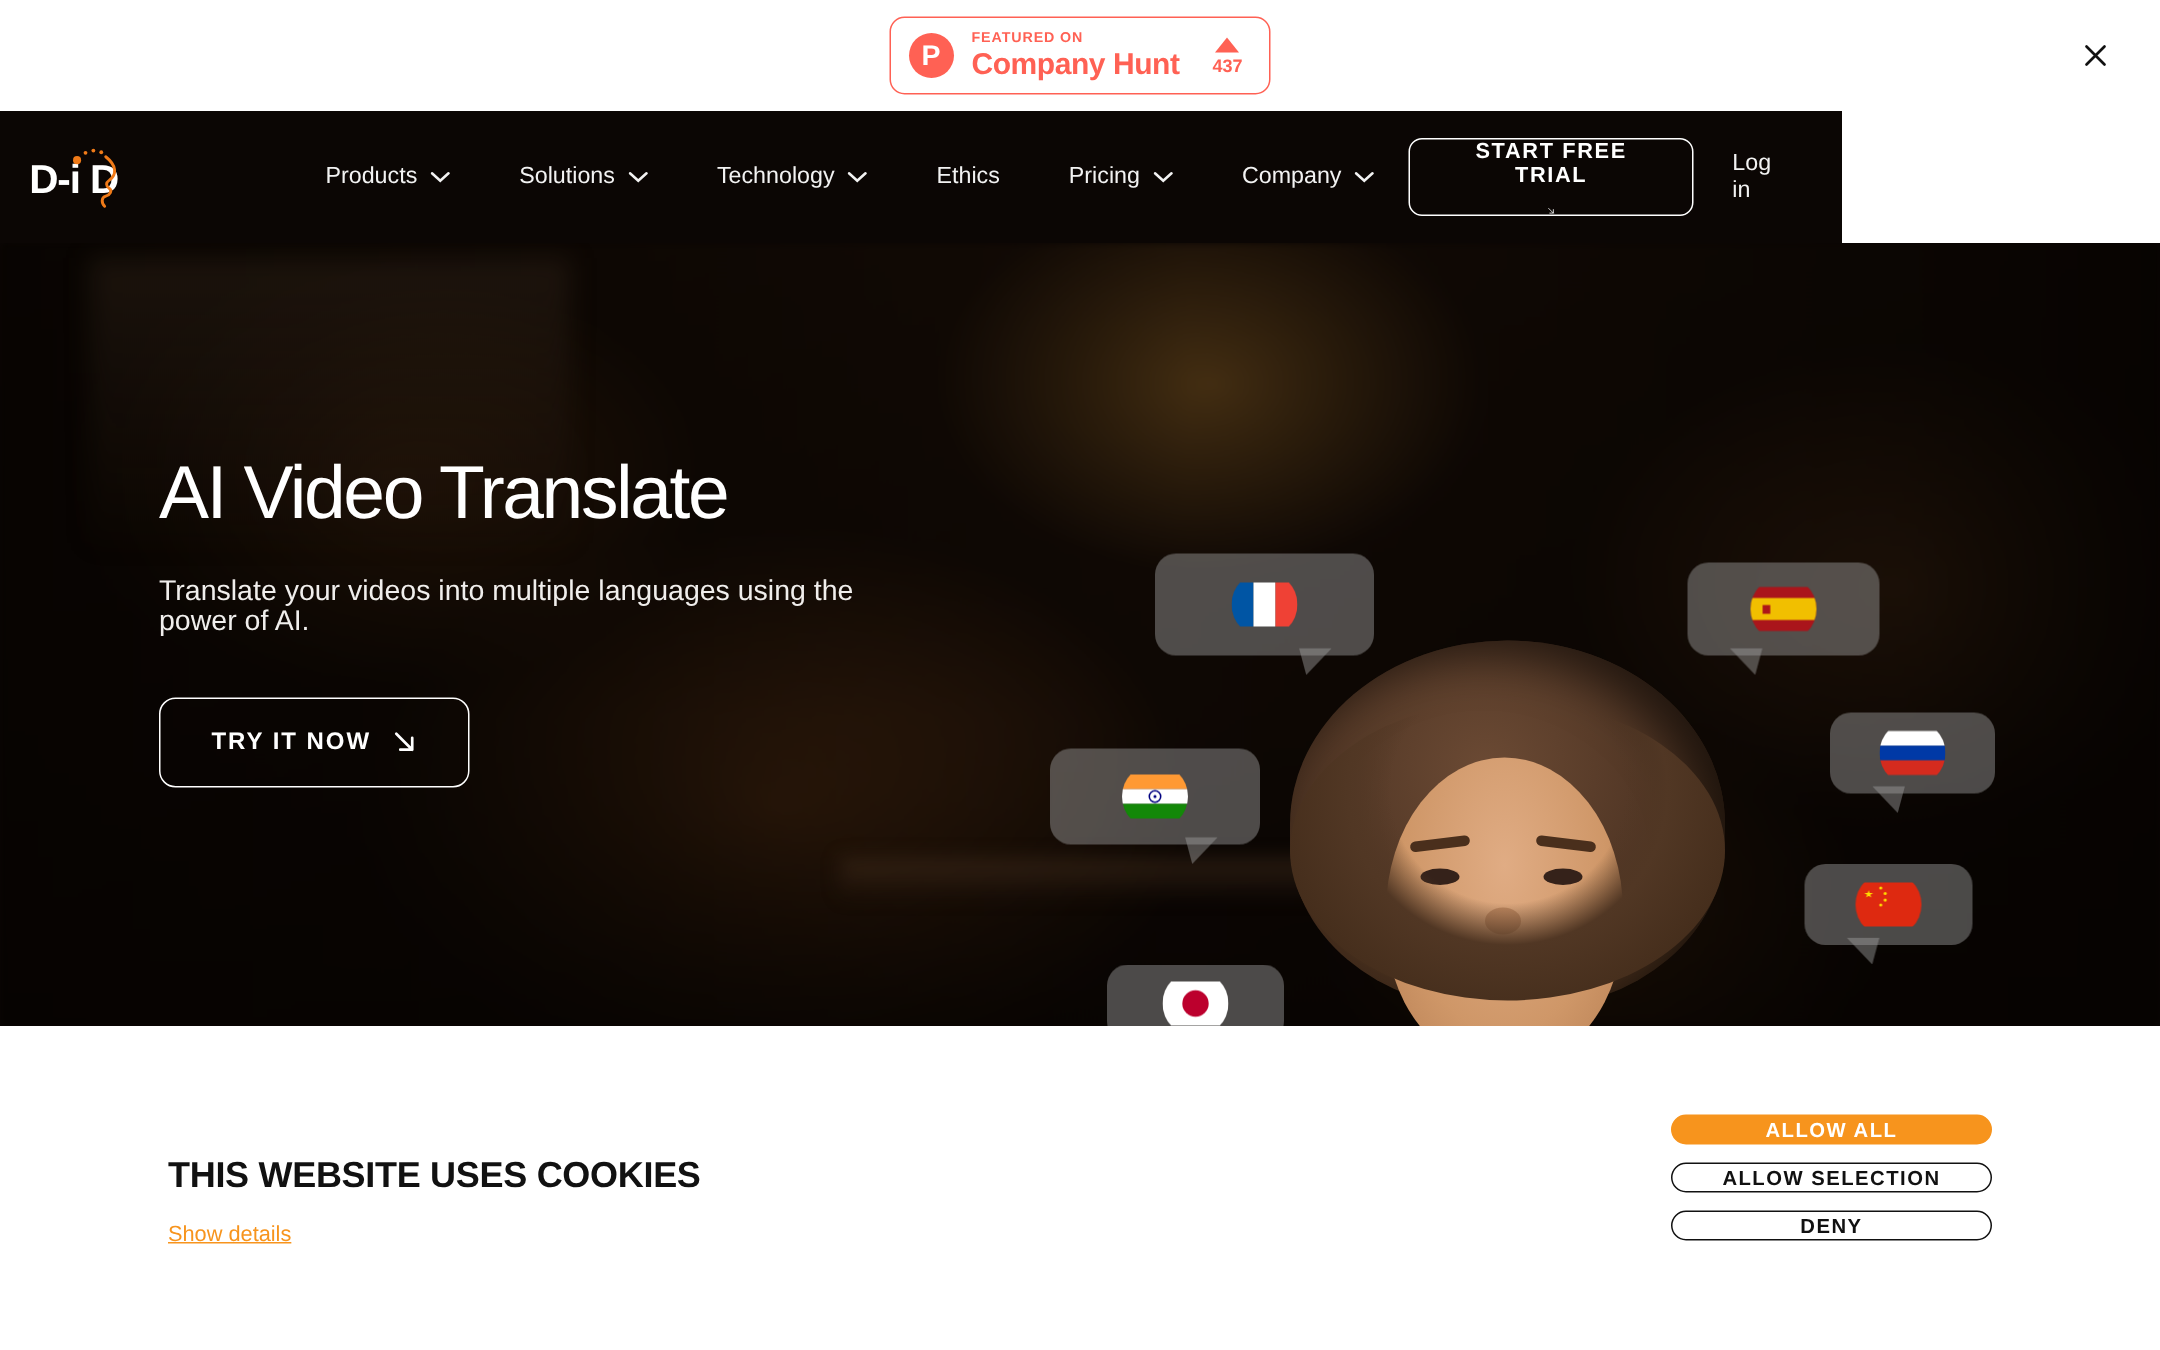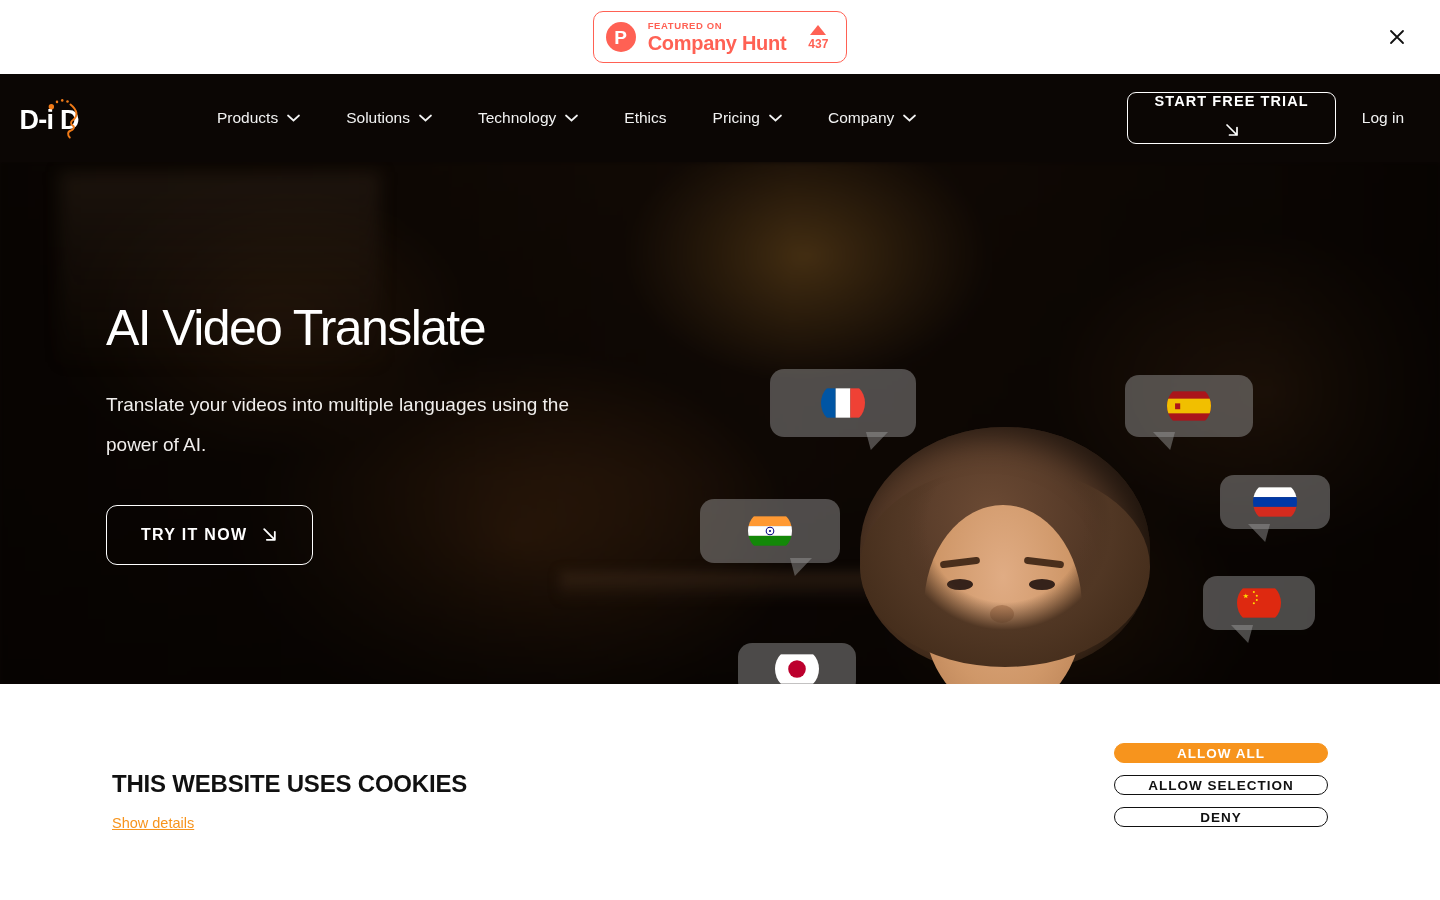--- a/index.html
+++ b/index.html
@@ -59,21 +59,21 @@
   .ph-close{
     position:absolute; right:30px; top:50%; transform:translateY(-50%);
     width:26px;height:26px;
     display:flex;align-items:center;justify-content:center;
     cursor:pointer;
   }
 
   
   .nav{
     position:relative;
-    width:1440px; height:88px;
+    width:1228px; height:88px;
     background:#0B0604;
     display:flex; align-items:center;
     padding:0 26px 0 18px;
     z-index:40;
   }
   .logo{ width:66px; height:60px; flex:none; display:block; }
   .nav-links{
     display:flex; align-items:center;
     gap:0;
     margin-left:110px;
@@ -192,21 +192,21 @@
   .bubble .tail.left{ left:28px; clip-path:polygon(0 0,100% 0,78% 100%); }
   .flag{ width:44px; height:44px; border-radius:50%; overflow:hidden; display:block; }
 
   
   .hero-copy{ position:absolute; left:106px; top:140px; z-index:6; }
   .hero-h1{
     color:#ffffff; font-size:50px; font-weight:normal;
     letter-spacing:-1.6px; line-height:1.05;
   }
   .hero-sub{
-    color:#F0EEEC; font-size:19px; line-height:40px;
+    color:#F0EEEC; font-size:19px; line-height:20px;
     margin-top:30px; max-width:490px; font-weight:300;
   }
   .btn-try{
     margin-top:40px;
     display:inline-flex; align-items:center; gap:14px;
     border:1px solid #ffffff; border-radius:11px;
     color:#ffffff; background:transparent;
     font-size:16px; font-weight:bold; letter-spacing:1.3px;
     padding:0 34px; height:60px;
     cursor:pointer;

